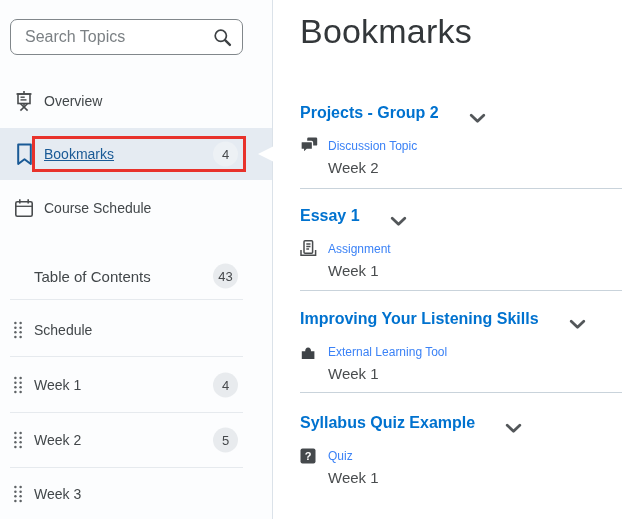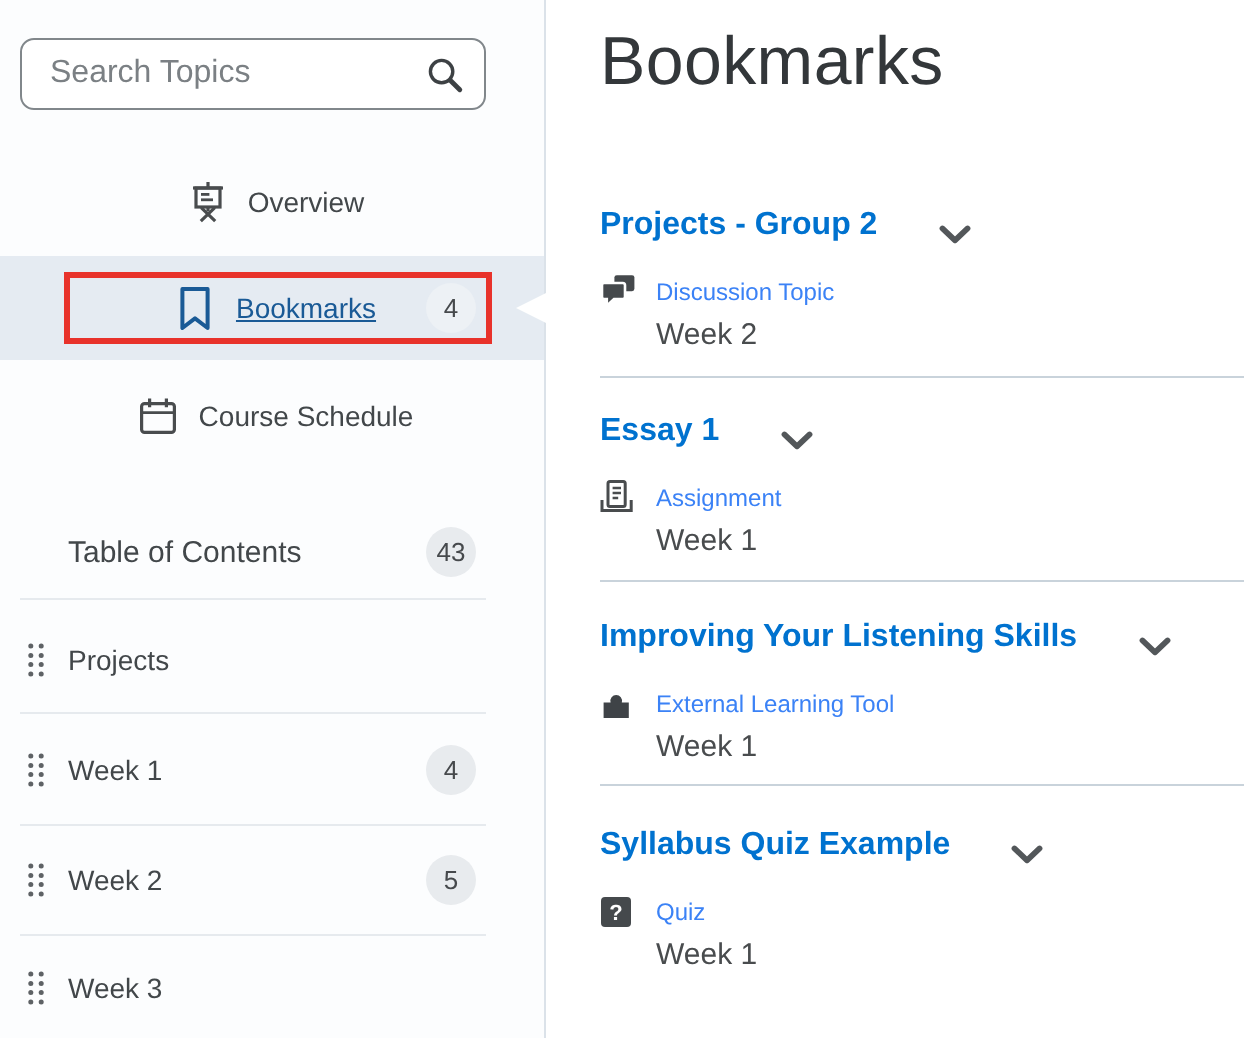--- a/index.html
+++ b/index.html
@@ -23,21 +23,21 @@
     position:absolute;left:0;top:0;width:100%;height:100%;
     border:none;outline:none;background:transparent;
     padding:0 36px 0 14px;font-size:16px;color:#494c4e;box-sizing:border-box;
     font-family:"Liberation Sans",sans-serif;
   }
   .search-input::placeholder{color:#7b8084;opacity:1;}
   .search-icon-wrap{position:absolute;right:10px;top:8px;width:19px;height:19px;cursor:pointer;}
 
   .nav-row{
     position:absolute;left:0;right:0;height:30px;
-    display:flex;align-items:center;padding-left:3px;cursor:pointer;justify-content:center;
+    display:flex;align-items:center;padding-left:13px;cursor:pointer;
   }
   .nav-row .nav-icon{width:22px;display:flex;justify-content:center;flex:none;}
   .nav-label{margin-left:9px;font-size:14px;color:#42474a;}
 
   .nav-row.selected{
     top:128px;height:52px;background:#e5ebf2;
   }
   .nav-row.selected .nav-label{color:#1a5a96;text-decoration:underline;}
 
   .annotation-box{
@@ -163,21 +163,21 @@
           <circle cx="2.4" cy="2" r="1.25"></circle>
             <circle cx="7.6" cy="2" r="1.25"></circle>
           <circle cx="2.4" cy="6.7" r="1.25"></circle>
             <circle cx="7.6" cy="6.7" r="1.25"></circle>
           <circle cx="2.4" cy="11.3" r="1.25"></circle>
             <circle cx="7.6" cy="11.3" r="1.25"></circle>
           <circle cx="2.4" cy="16" r="1.25"></circle>
             <circle cx="7.6" cy="16" r="1.25"></circle>
         </svg>
       </span>
-      <span class="toc-label">Projects</span>
+      <span class="toc-label">Schedule</span>
     </div>
 
     <div class="side-divider" style="top:356px"></div>
 
     <div class="toc-row" style="top:370px">
       <span class="drag-wrap">
         <svg width="10" height="18" viewBox="0 0 10 18" fill="#5e6265">
           <circle cx="2.4" cy="2" r="1.25"></circle>
             <circle cx="7.6" cy="2" r="1.25"></circle>
           <circle cx="2.4" cy="6.7" r="1.25"></circle>

